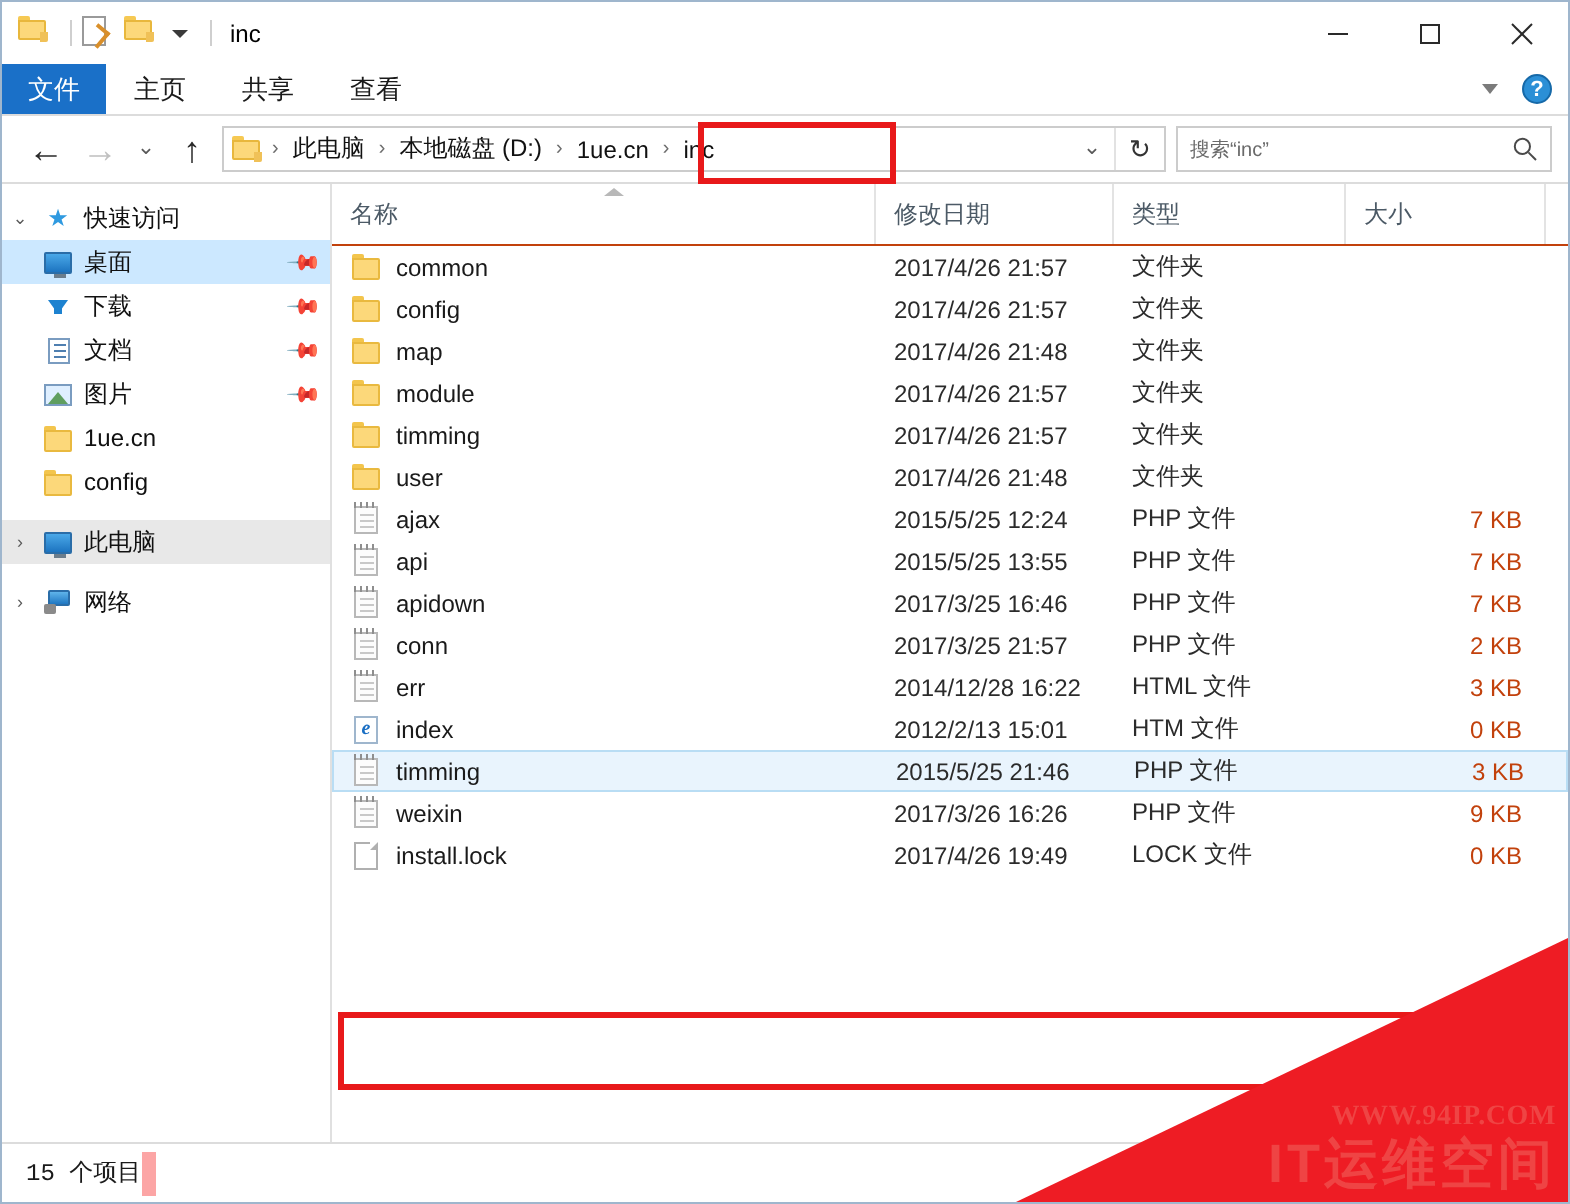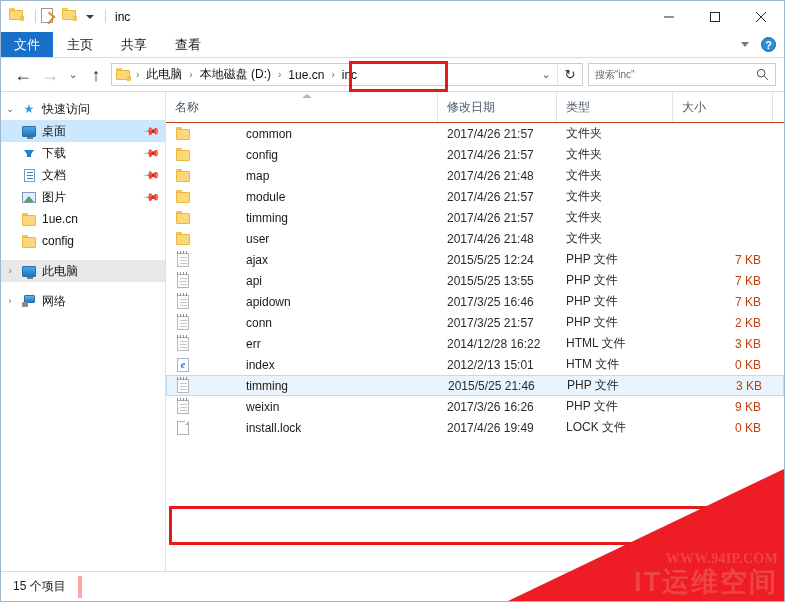--- a/index.html
+++ b/index.html
@@ -424,21 +424,20 @@
     border: 1px solid #b9ddf4;
   }
   .cell {
     height: 100%;
     display: flex;
     align-items: center;
     box-sizing: border-box;
     flex: none;
     white-space: nowrap;
     overflow: hidden;
-    gap: 48px;
   }
   .cell.name { width: 272px; padding-left: 9px; }
   .cell.date { width: 119px; padding-left: 9px; color:#2b2b2b; }
   .cell.type { width: 116px; padding-left: 9px; color:#2b2b2b; }
   .cell.size { width: 100px; padding-right: 12px; justify-content: flex-end; color:#c2410c; }
   .frow.hover .cell.name { padding-left: 8px; }
   .fname { margin-left: 7px; }
   .ficon { width: 16px; display:flex; align-items:center; justify-content:center; flex:none; }
 
   
@@ -506,25 +505,26 @@
     border-top: 1px solid #dcdcdc;
     display: flex;
     align-items: center;
     padding-left: 12px;
     box-sizing: border-box;
     font-size: 12px;
     color: #1a1a1a;
     z-index: 10;
   }
   #status-count-pane {
-    border-right: 4px solid #fca5a5;
-    padding-right: 12px;
+    border-right: 7px solid #fca5a5;
+    padding-right: 0;
     height: 22px;
     display: flex;
     align-items: center;
+    font-family: Liberation Mono, monospace;
   }
 
   
   #watermark {
     position: absolute;
     right: 0;
     bottom: 0;
     width: 300px;
     height: 132px;
     z-index: 40;

